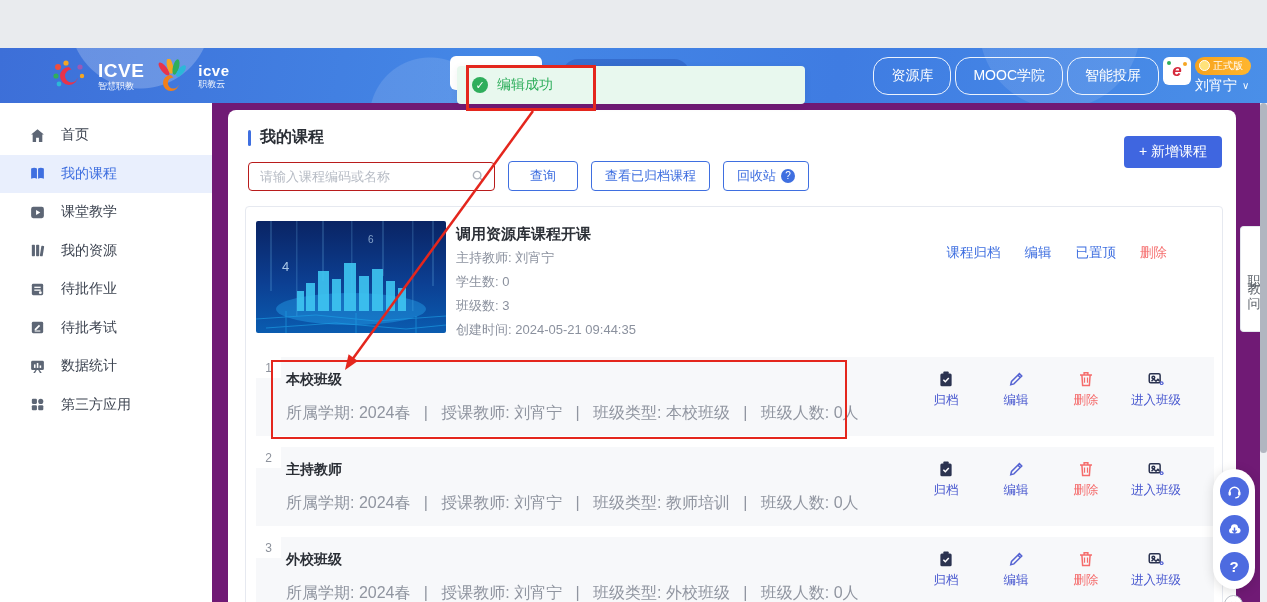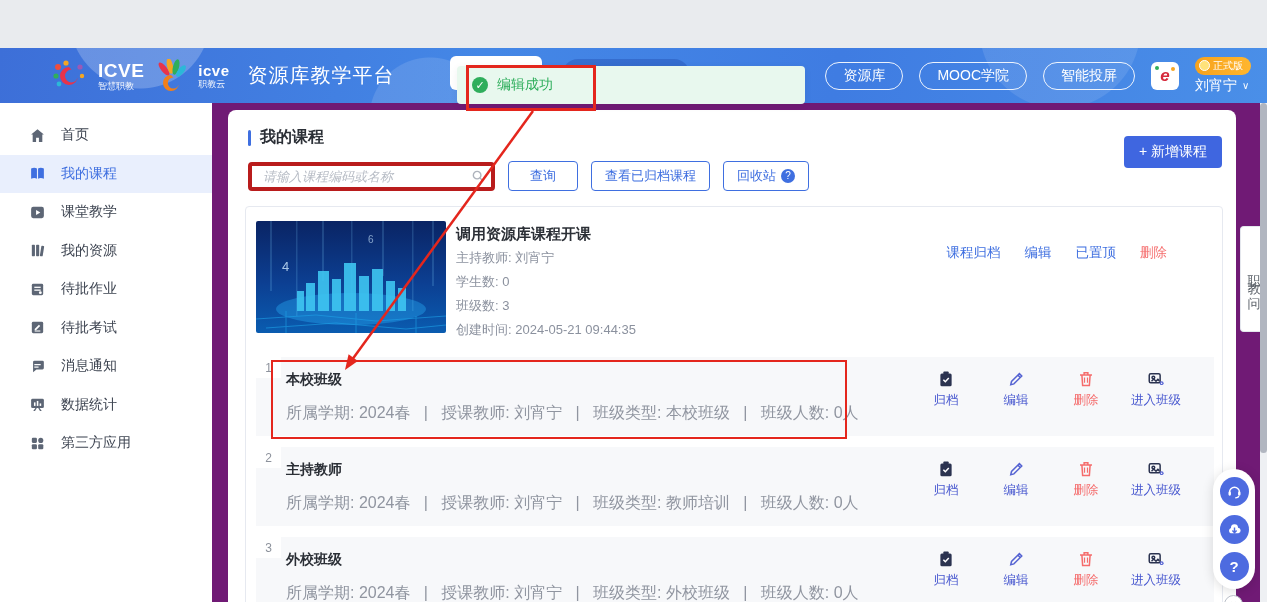--- a/index.html
+++ b/index.html
@@ -15,21 +15,21 @@
     background:
       radial-gradient(circle at 140px -30px, rgba(255,255,255,.22) 0 70px, transparent 71px),
       radial-gradient(circle at 430px 70px, rgba(255,255,255,.12) 0 60px, transparent 61px),
       radial-gradient(circle at 1060px -20px, rgba(255,255,255,.10) 0 80px, transparent 81px);
     pointer-events:none; }
   .logo-cluster { display:flex; align-items:center; gap:10px; margin-left:50px; position:relative; }
   .logo-text { color:#fff; line-height:1; }
   .logo-text .big { font-size:19px; font-weight:bold; letter-spacing:.5px; display:block; }
   .logo-text .small { font-size:9px; display:block; margin-top:2px; opacity:.95; }
   .platform-title { color:#fff; font-size:20px; margin-left:8px; letter-spacing:1px; }
-  .header-right { margin-left:auto; margin-right:16px; display:flex; align-items:center; gap:16px; position:relative; }
+  .header-right { margin-left:auto; margin-right:16px; display:flex; gap:4px; position:relative; }
   .nav-pill { border:1px solid rgba(255,255,255,.9); color:#fff; font-size:14px; border-radius:15px;
     padding:4px 17px; background:transparent; cursor:pointer; white-space:nowrap; }
   .app-icon { width:28px; height:28px; background:#fff; border-radius:6px; display:flex; align-items:center; justify-content:center; position:relative; }
   .app-icon .e { color:#d62a3c; font-size:17px; font-weight:bold; font-style:italic; line-height:1; }
   .app-icon i.dot { position:absolute; width:4px; height:4px; border-radius:50%; }
   .user-block { display:flex; flex-direction:column; align-items:flex-start; gap:2px; }
   .version-badge { background:linear-gradient(90deg,#f7a21d,#ffb62e); color:#fff; font-size:10px;
     border-radius:9px; padding:2px 8px 2px 4px; display:flex; align-items:center; gap:3px; }
   .medal { width:11px; height:11px; border-radius:50%; background:#ffe27a; border:1.5px solid #fff; display:inline-block; }
   .user-name { color:#fff; font-size:14px; display:flex; align-items:center; gap:5px; cursor:pointer; }
@@ -66,22 +66,22 @@
   .panel { position:absolute; left:228px; top:62px; width:1008px; height:540px; background:#fff;
     border-radius:8px 8px 0 0; z-index:4; }
   .section-title { position:absolute; left:20px; top:17px; display:flex; align-items:center; gap:9px; }
   .title-bar { width:3px; height:16px; background:#3f6fe0; border-radius:2px; }
   .section-title span.t { font-size:16px; font-weight:bold; color:#2b2f36; }
   .add-course-btn { position:absolute; right:14px; top:26px; background:#3f66e0; color:#fff; border:none;
     font-size:14px; padding:7px 15px; border-radius:4px; cursor:pointer; }
 
   .search-row { position:absolute; left:20px; top:51px; display:flex; align-items:center; gap:13px; }
   .search-box { position:relative; width:247px; }
-  .search-box input { width:247px; height:29px; border:4px solid #b91c1c; border-radius:4px; font-size:13px;
-    padding:0 24px 0 11px; color:#333; outline:none; font-family:inherit;font-style:italic; }
+  .search-box input { width:247px; height:29px; border:1px solid #b91c1c; border-radius:4px; font-size:13px;
+    padding:0 24px 0 11px; color:#333; outline:none; font-family:inherit; }
   .search-box input::placeholder { color:#b7bcc5; }
   .search-glyph { position:absolute; right:10px; top:7px; width:14px; height:14px; color:#aeb3bc; }
   .outline-btn { background:#fff; border:1px solid #3f6fe0; color:#3f6fe0; font-size:13px; height:30px;
     padding:0 13px; border-radius:4px; cursor:pointer; display:flex; align-items:center; gap:5px; font-family:inherit; }
   .outline-btn.query { padding:0 21px; }
   .q-circle { width:14px; height:14px; border-radius:50%; background:#3f6fe0; color:#fff; font-size:10px;
     display:inline-flex; align-items:center; justify-content:center; line-height:1; }
 
   
   .course-box { position:absolute; left:17px; top:96px; width:978px; height:470px;
@@ -161,21 +161,20 @@
         <ellipse cx="10" cy="10" rx="3" ry="8" fill="#e8334a" transform="rotate(-38 10 10)"></ellipse>
         <ellipse cx="16" cy="7" rx="3" ry="8" fill="#f5a623" transform="rotate(-12 16 7)"></ellipse>
         <ellipse cx="22" cy="8" rx="3" ry="8" fill="#2fae5c" transform="rotate(14 22 8)"></ellipse>
         <ellipse cx="27" cy="12" rx="3" ry="7" fill="#2bb8d8" transform="rotate(38 27 12)"></ellipse>
         <path d="M17 16 a8 8 0 1 0 8 8 a5.6 5.6 0 1 1 -5.6-5.6z" fill="#f07f1a"></path>
       </svg>
       <div class="logo-text">
         <span class="big" style="font-size:15px;">icve</span>
         <span class="small">职教云</span>
       </div>
-      <span class="platform-title">资源库教学平台</span>
     </div>
 
     <div class="header-right">
       <button class="nav-pill">资源库</button>
       <button class="nav-pill">MOOC学院</button>
       <button class="nav-pill">智能投屏</button>
       <div class="app-icon">
         <span class="e">e</span>
         <i class="dot" style="background:#2fae5c; left:4px; top:4px;"></i>
         <i class="dot" style="background:#f5a623; right:4px; top:5px;"></i>
@@ -250,30 +249,20 @@
     </div>
     <div class="side-item">
       <span class="si">
           <svg viewBox="0 0 24 24">
             <rect x="4" y="4" width="16" height="16" rx="2" fill="currentColor"></rect>
             <path d="M8 14l6-6 1.8 1.8-6 6H8z" fill="#fff"></path>
             <rect x="8" y="16.2" width="8" height="1.5" fill="#fff"></rect>
           </svg>
         </span>
       <span>待批考试</span>
-    </div>
-    <div class="side-item">
-      <span class="si">
-          <svg viewBox="0 0 24 24">
-            <path d="M5 4h14a2 2 0 0 1 2 2v9a2 2 0 0 1-2 2H10l-5 4V6a2 2 0 0 1 2-2z" fill="currentColor" transform="translate(1,0) scale(0.95)"></path>
-            <rect x="7.5" y="8.5" width="9" height="1.7" fill="#fff"></rect>
-            <rect x="7.5" y="12" width="6" height="1.7" fill="#fff"></rect>
-          </svg>
-        </span>
-      <span>消息通知</span>
     </div>
     <div class="side-item">
       <span class="si">
           <svg viewBox="0 0 24 24">
             <rect x="3" y="4" width="18" height="13" rx="2" fill="currentColor"></rect>
             <rect x="7" y="9" width="2.2" height="5" fill="#fff"></rect>
             <rect x="11" y="7" width="2.2" height="7" fill="#fff"></rect>
             <rect x="15" y="10.5" width="2.2" height="3.5" fill="#fff"></rect>
             <path d="M9 17l-3 4h2.5l2.5-4zM15 17l3 4h-2.5L13 17z" fill="currentColor"></path>
           </svg>

